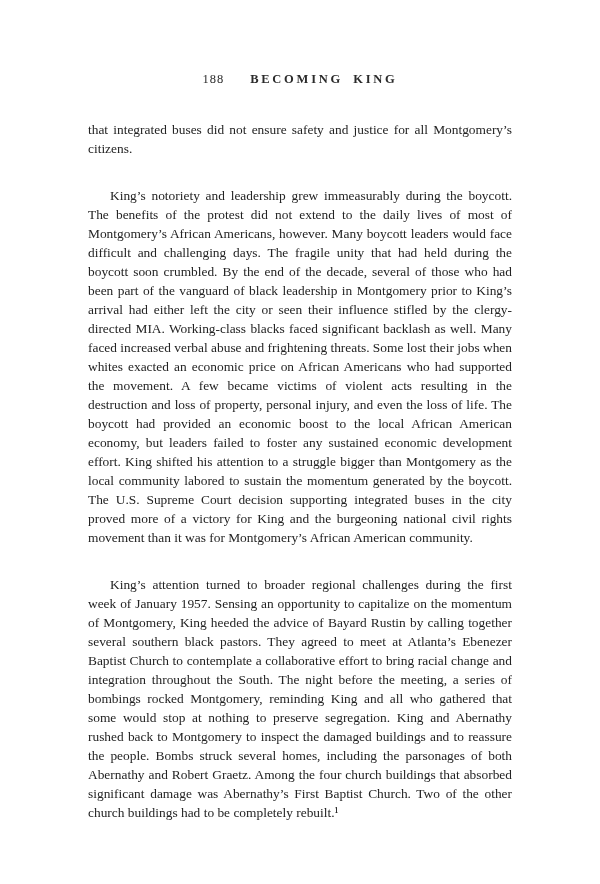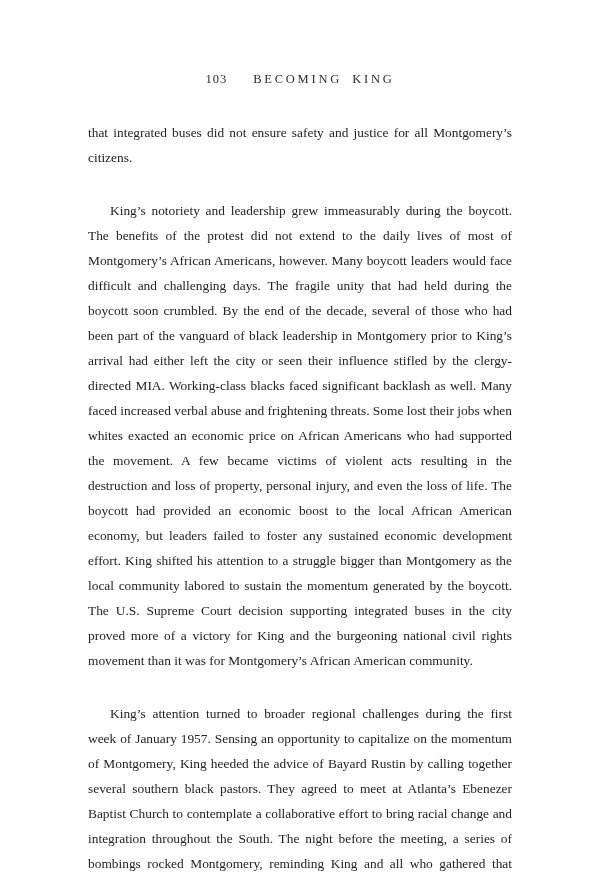--- a/index.html
+++ b/index.html
@@ -26,43 +26,44 @@
     font-size: 12.5px;
     color: #2b2b2b;
     margin-bottom: 33px;
   }
   .running-head .page-number {
     letter-spacing: 0.08em;
   }
   .running-head .book-title {
     letter-spacing: 0.22em;
     word-spacing: 0.35em;
+    font-weight: bold;
   }
   .body-text p {
     margin: 0;
     font-size: 13.4px;
-    line-height: 25px;
+    line-height: 19px;
     text-align: justify;
     text-justify: inter-word;
     hyphens: auto;
     -webkit-hyphens: auto;
     color: #232323;
   }
   .body-text p.indent {
     text-indent: 22px;
     margin-top: 28px;
   }
 </style>
 </head>
 <body>
 
 <div class="book-page">
 
   <div class="running-head">
-    <span class="page-number">103</span>
+    <span class="page-number">188</span>
     <span class="book-title">BECOMING KING</span>
   </div>
 
   <div class="body-text">
     <p>that integrated buses did not ensure safety and justice for all Montgomery’s citizens.</p>
     <p class="indent">King’s notoriety and leadership grew immeasurably during the boycott. The benefits of the protest did not extend to the daily lives of most of Montgomery’s African Americans, however. Many boycott leaders would face difficult and challenging days. The fragile unity that had held during the boycott soon crumbled. By the end of the decade, several of those who had been part of the vanguard of black leadership in Montgomery prior to King’s arrival had either left the city or seen their influence stifled by the clergy-directed MIA. Working-class blacks faced significant backlash as well. Many faced increased verbal abuse and frightening threats. Some lost their jobs when whites exacted an economic price on African Americans who had supported the movement. A few became victims of violent acts resulting in the destruction and loss of property, personal injury, and even the loss of life. The boycott had provided an economic boost to the local African American economy, but leaders failed to foster any sustained economic development effort. King shifted his attention to a struggle bigger than Montgomery as the local community labored to sustain the momentum generated by the boycott. The U.S. Supreme Court decision supporting integrated buses in the city proved more of a victory for King and the burgeoning national civil rights movement than it was for Montgomery’s African American community.</p>
     <p class="indent">King’s attention turned to broader regional challenges during the first week of January 1957. Sensing an opportunity to capitalize on the momentum of Montgomery, King heeded the advice of Bayard Rustin by calling together several southern black pastors. They agreed to meet at Atlanta’s Ebenezer Baptist Church to contemplate a collaborative effort to bring racial change and integration throughout the South. The night before the meeting, a series of bombings rocked Montgomery, reminding King and all who gathered that some would stop at nothing to preserve segregation. King and Abernathy rushed back to Montgomery to inspect the damaged buildings and to reassure the people. Bombs struck several homes, including the parsonages of both Abernathy and Robert Graetz. Among the four church buildings that absorbed significant damage was Abernathy’s First Baptist Church. Two of the other church buildings had to be completely rebuilt.¹</p>
   </div>
 
 </div>

